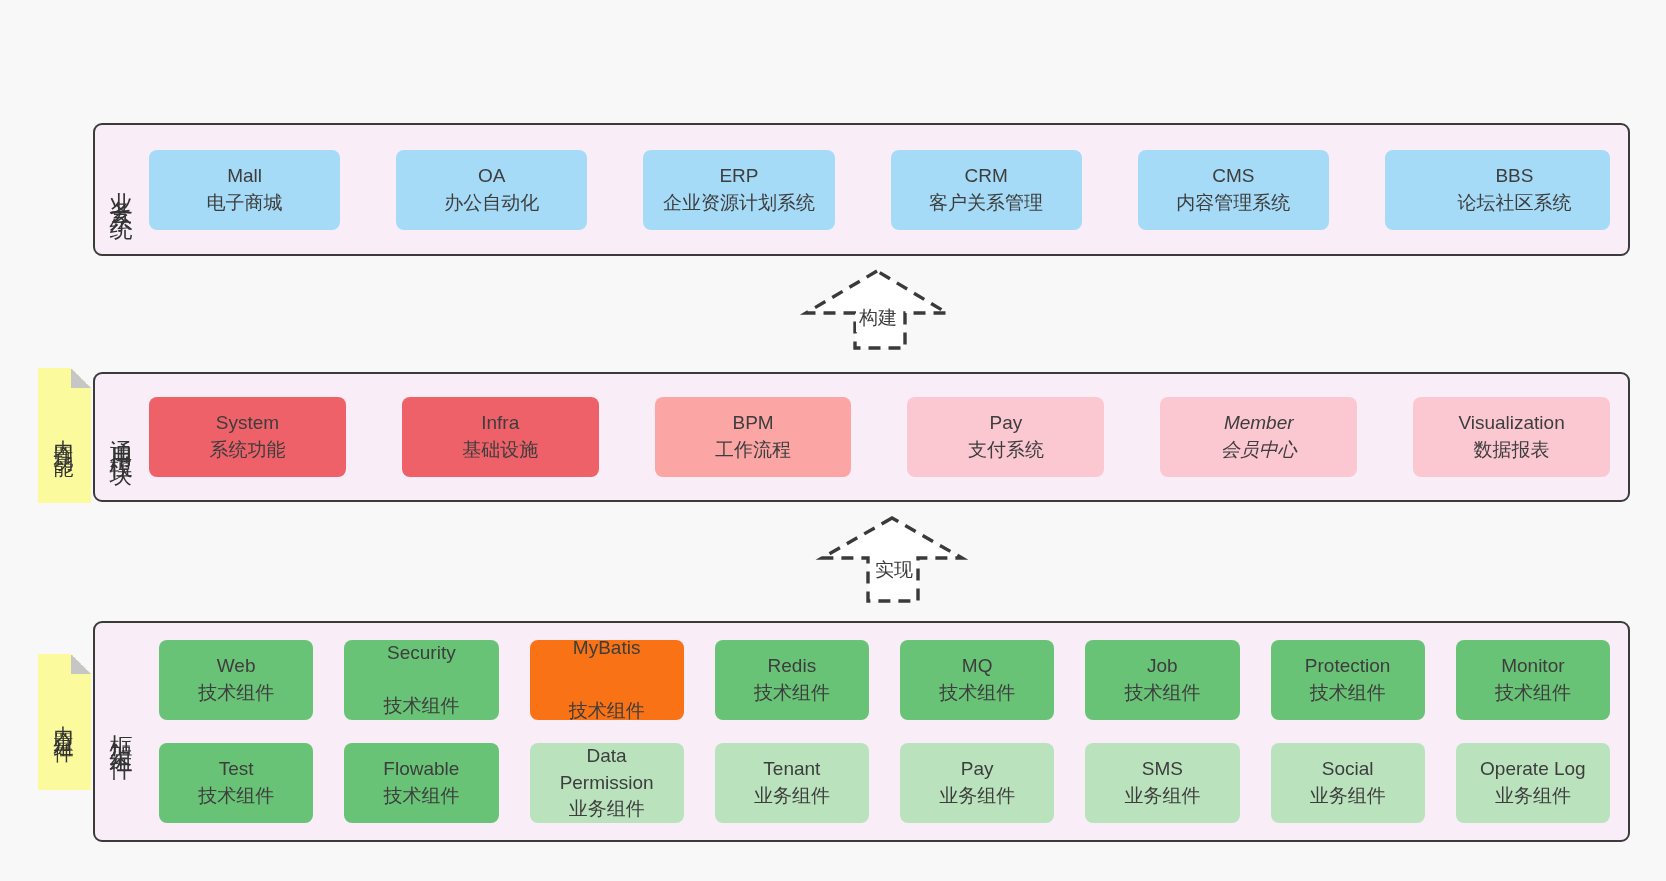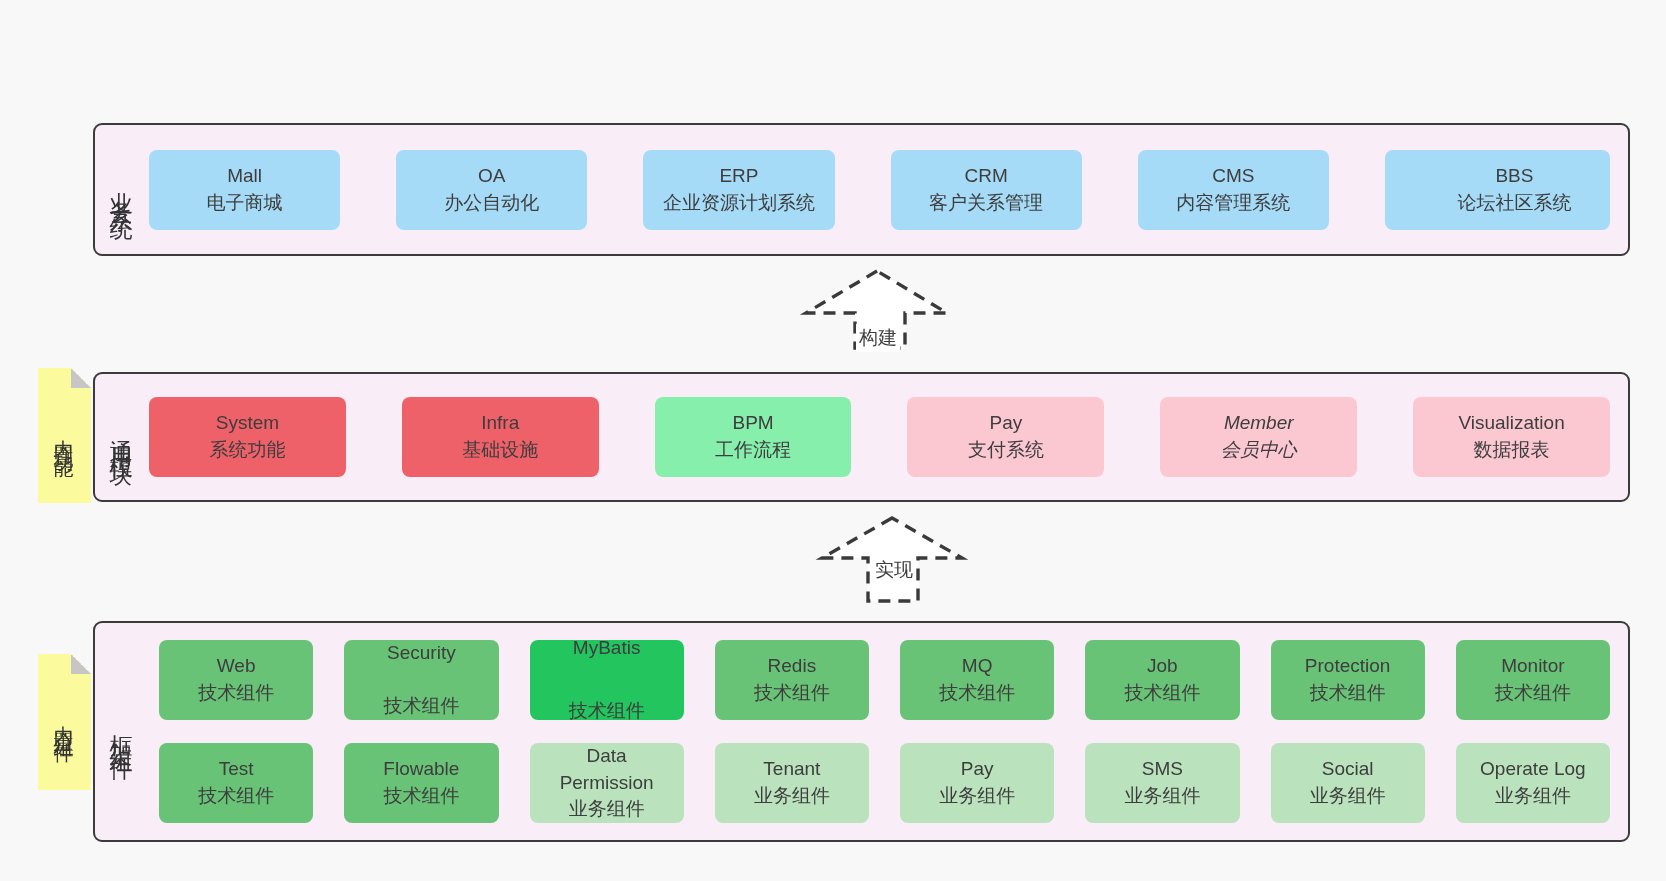--- a/index.html
+++ b/index.html
@@ -103,21 +103,21 @@
     <div class="grid">
         <div class="row">
           <div class="box" style="background: rgb(239, 97, 105);">
             <div class="box-name">System</div>
             <div class="box-desc">系统功能</div>
           </div>
           <div class="box" style="background: rgb(239, 97, 105);">
             <div class="box-name">Infra</div>
             <div class="box-desc">基础设施</div>
           </div>
-          <div class="box" style="background: #86efac;">
+          <div class="box" style="background: #fca5a5;">
             <div class="box-name">BPM</div>
             <div class="box-desc">工作流程</div>
           </div>
           <div class="box" style="background: rgb(251, 200, 210);">
             <div class="box-name">Pay</div>
             <div class="box-desc">支付系统</div>
           </div>
           <div class="box" style="background: rgb(251, 200, 210); font-style: italic;">
             <div class="box-name">Member</div>
             <div class="box-desc">会员中心</div>
@@ -137,21 +137,21 @@
     <div class="grid">
         <div class="row cols8">
           <div class="box" style="background: rgb(105, 195, 119);">
             <div class="box-name">Web</div>
             <div class="box-desc">技术组件</div>
           </div>
           <div class="box" style="background: rgb(105, 195, 119); justify-content: space-between;">
             <div class="box-name">Security</div>
             <div class="box-desc">技术组件</div>
           </div>
-          <div class="box" style="background: #22c55e; gap: 36px;">
+          <div class="box" style="background: #f97316; gap: 36px;">
             <div class="box-name">MyBatis</div>
             <div class="box-desc">技术组件</div>
           </div>
           <div class="box" style="background: rgb(105, 195, 119);">
             <div class="box-name">Redis</div>
             <div class="box-desc">技术组件</div>
           </div>
           <div class="box" style="background: rgb(105, 195, 119);">
             <div class="box-name">MQ</div>
             <div class="box-desc">技术组件</div>
@@ -213,20 +213,20 @@
   </div>
 
   <div class="sticky" style="top:654px; height:136px;">
     <i class="fold"></i>
     <span>内置组件</span>
   </div>
 
   <svg class="arrow-svg" style="left:798px; top:266px;" width="158" height="86" viewBox="0 0 158 86">
     <polygon points="79,5 8,47 57,47 57,82 107,82 107,47 149,47" fill="#ffffff" stroke="#3a3a3a" stroke-width="3.4" stroke-dasharray="12 8" stroke-linejoin="miter"></polygon>
   </svg>
-  <div class="arrow-label" style="left:856px; top:324px;">构建</div>
+  <div class="arrow-label" style="left:856px; top:304px;">构建</div>
 
   <svg class="arrow-svg" style="left:814px; top:513px;" width="156" height="92" viewBox="0 0 156 92">
     <polygon points="78,5 8,45 54,45 54,88 104,88 104,45 148,45" fill="#ffffff" stroke="#3a3a3a" stroke-width="3.4" stroke-dasharray="12 8" stroke-linejoin="miter"></polygon>
   </svg>
   <div class="arrow-label" style="left:872px; top:556px;">实现</div>
 
 </div>
 
 </body></html>

